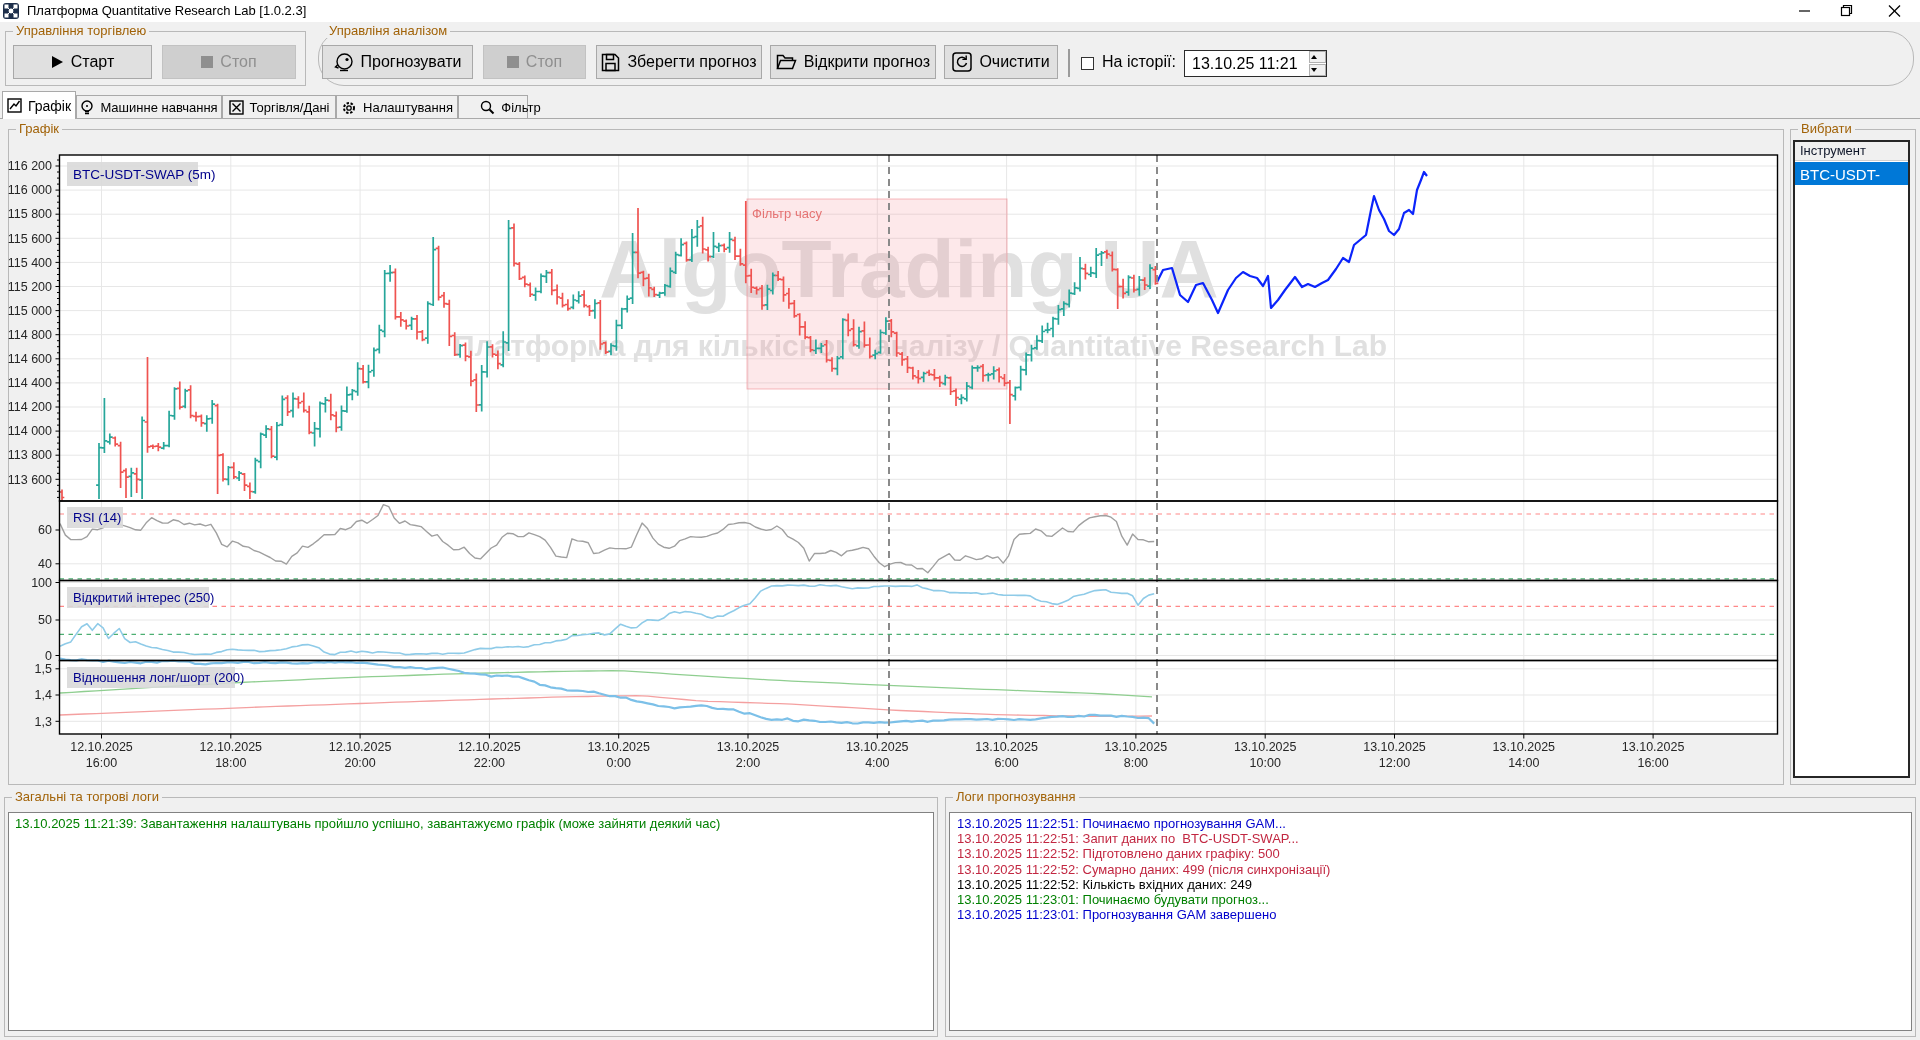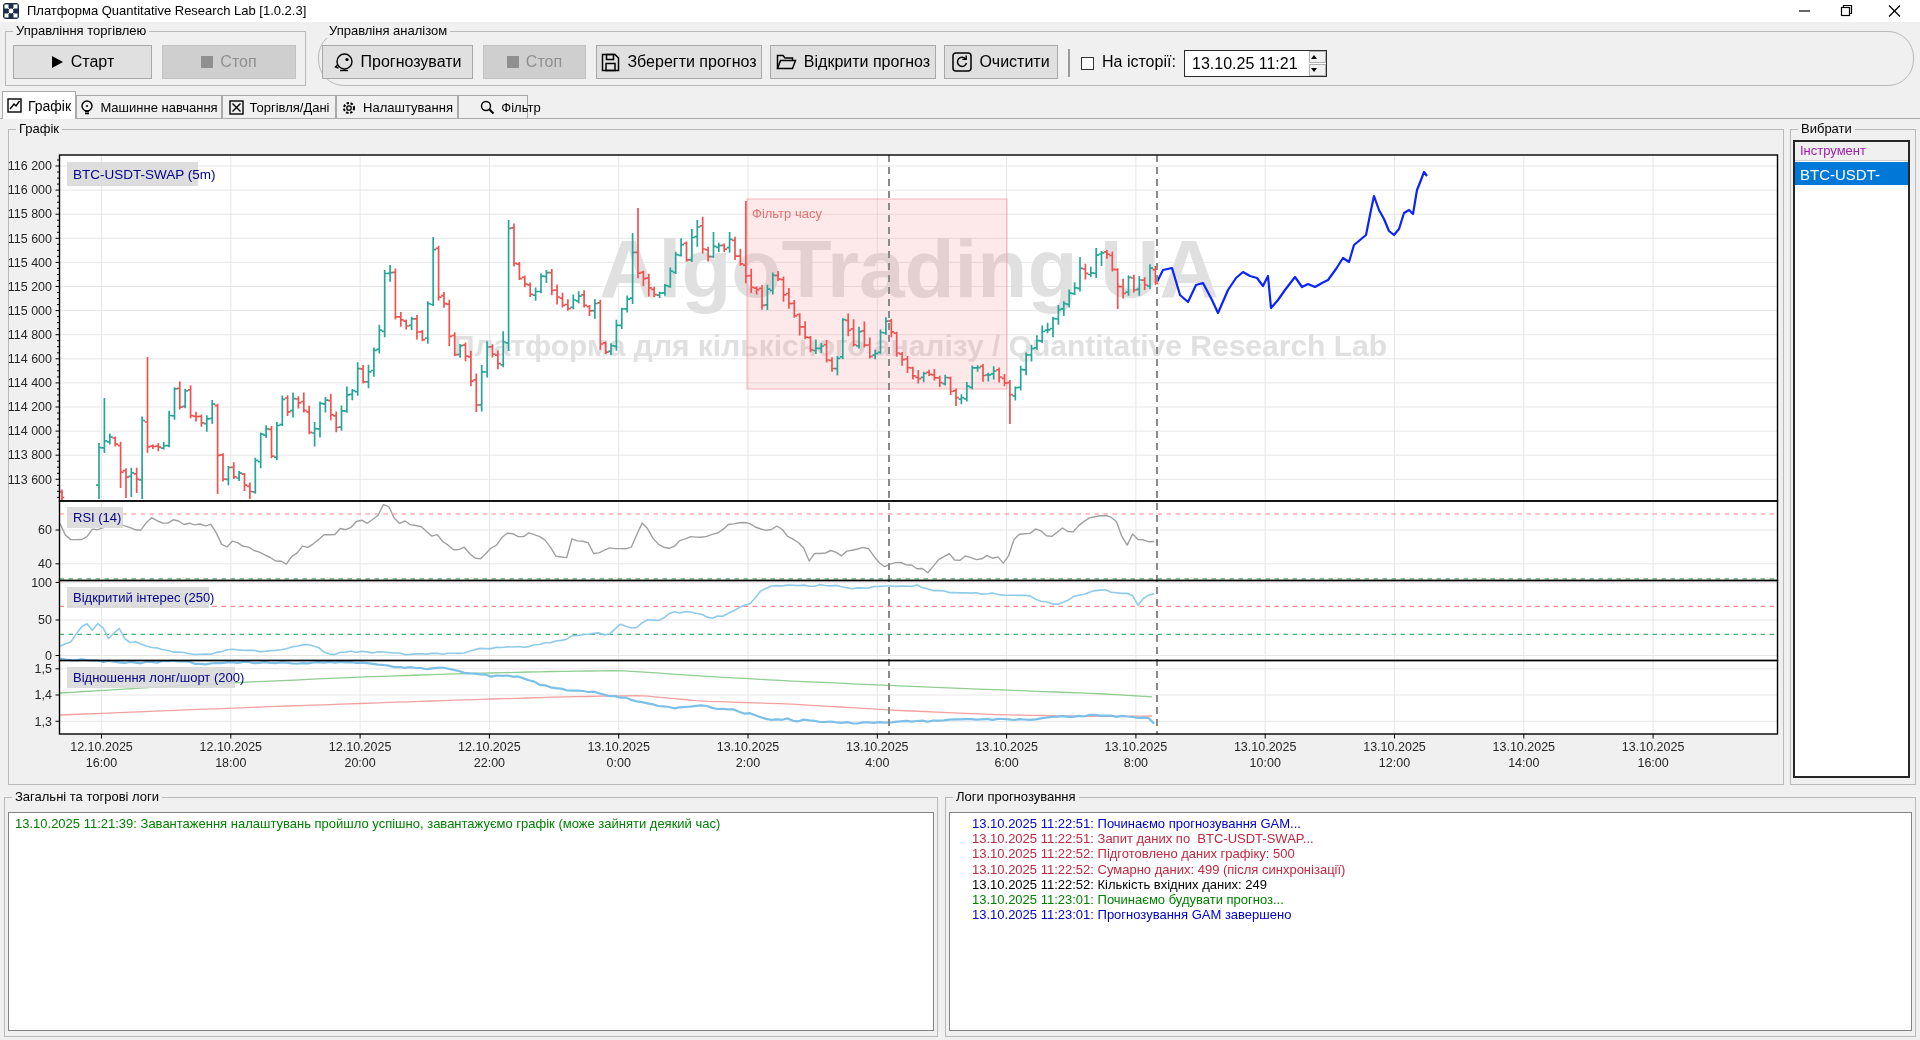--- a/index.html
+++ b/index.html
@@ -1,19 +1,19 @@
 <!DOCTYPE html>
 <html><head><meta charset="utf-8">
 <style>
 *{margin:0;padding:0;box-sizing:border-box;}
 html,body{width:1920px;height:1040px;overflow:hidden;background:#f0f0f0;
   font-family:"Liberation Sans",sans-serif;-webkit-font-smoothing:antialiased;}
 .abs{position:absolute;}
 .gb{position:absolute;border:1px solid #b9b9b9;border-radius:0;}
-.gb>span{position:absolute;top:-9px;left:7px;background:#f0f0f0;padding:0 3px;font-size:13px;color:#000000;white-space:nowrap;}
+.gb>span{position:absolute;top:-9px;left:7px;background:#f0f0f0;padding:0 3px;font-size:13px;color:#a16207;white-space:nowrap;}
 .btn{position:absolute;background:#e0e0e0;border:1px solid #a8a8a8;display:flex;align-items:center;justify-content:center;font-size:16px;color:#000;gap:7px;white-space:nowrap;}
 .btn.dis{background:#cfcfcf;border-color:#c2c2c2;color:#8f8f8f;}
 .tab{position:absolute;top:95px;height:24px;background:#f0f0f0;border:1px solid #a9a9a9;border-bottom:none;display:flex;align-items:center;font-size:13px;gap:6px;padding:0 5px;white-space:nowrap;justify-content:center;}
 .tab.sel{top:91px;height:28px;background:#fff;z-index:3;font-size:14px;}
 svg{display:block;}
 .tab svg,.btn svg{flex-shrink:0;}
 </style></head>
 <body>
 
 <div class="abs" style="left:0;top:0;width:1920px;height:22px;background:#ffffff;"></div>
@@ -230,32 +230,32 @@
 <rect x="67" y="587" width="142" height="21" fill="#d9d9d9" fill-opacity="0.9"></rect>
 <text x="73" y="602" font-size="13" fill="#00008b" font-family="Liberation Sans, sans-serif">Відкритий інтерес (250)</text>
 <rect x="67" y="667" width="168" height="21" fill="#d9d9d9" fill-opacity="0.9"></rect>
 <text x="73" y="682" font-size="13" fill="#00008b" font-family="Liberation Sans, sans-serif">Відношення лонг/шорт (200)</text>
 </svg>
 
 <div class="gb" style="left:1790px;top:129px;width:126px;height:656px;">
     <span>Вибрати</span>
   </div>
 <div class="abs" style="left:1793px;top:140px;width:117px;height:638px;background:#fff;border:2px solid #262626;"></div>
-<div class="abs" style="left:1795px;top:142px;width:113px;height:19px;background:#f0f0f0;border-bottom:1px solid #d0d0d0;font-size:13px;color:#a21caf;padding:1px 0 0 5px;">Інструмент</div>
+<div class="abs" style="left:1795px;top:142px;width:113px;height:19px;background:#f0f0f0;border-bottom:1px solid #d0d0d0;font-size:13px;color:#0f172a;padding:1px 0 0 5px;">Інструмент</div>
 <div class="abs" style="left:1795px;top:162px;width:113px;height:23px;background:#0078d7;color:#fff;font-size:15px;padding:4px 0 0 5px;">BTC-USDT-SWAP</div>
 
 <div class="gb" style="left:4px;top:797px;width:934px;height:240px;">
     <span>Загальні та тогрові логи</span>
   </div>
 <div class="abs" style="left:8px;top:812px;width:926px;height:219px;background:#fff;border:1px solid #828282;padding:3px 6px;font-size:13px;color:#008000;">13.10.2025 11:21:39: Завантаження налаштувань пройшло успішно, завантажуємо графік (може зайняти деякий час)</div>
 
 <div class="gb" style="left:945px;top:797px;width:971px;height:240px;">
     <span>Логи прогнозування</span>
   </div>
-<div class="abs" style="left:949px;top:812px;width:963px;height:219px;background:#fff;border:1px solid #828282;padding:3px 22px;font-size:13px;line-height:15.2px;">
+<div class="abs" style="left:949px;top:812px;width:963px;height:219px;background:#fff;border:1px solid #828282;padding:3px 7px;font-size:13px;line-height:15.2px;">
 <div style="color:#0000cc;">13.10.2025 11:22:51: Починаємо прогнозування GAM...</div>
 <div style="color:#c22741;">13.10.2025 11:22:51: Запит даних по&nbsp;&nbsp;BTC-USDT-SWAP...</div>
 <div style="color:#c22741;">13.10.2025 11:22:52: Підготовлено даних графіку: 500</div>
 <div style="color:#c22741;">13.10.2025 11:22:52: Сумарно даних: 499 (після синхронізації)</div>
 <div style="color:#000000;">13.10.2025 11:22:52: Кількість вхідних даних: 249</div>
 <div style="color:#008000;">13.10.2025 11:23:01: Починаємо будувати прогноз...</div>
 <div style="color:#0000cc;">13.10.2025 11:23:01: Прогнозування GAM завершено</div>
 </div>
 
 </body></html>

